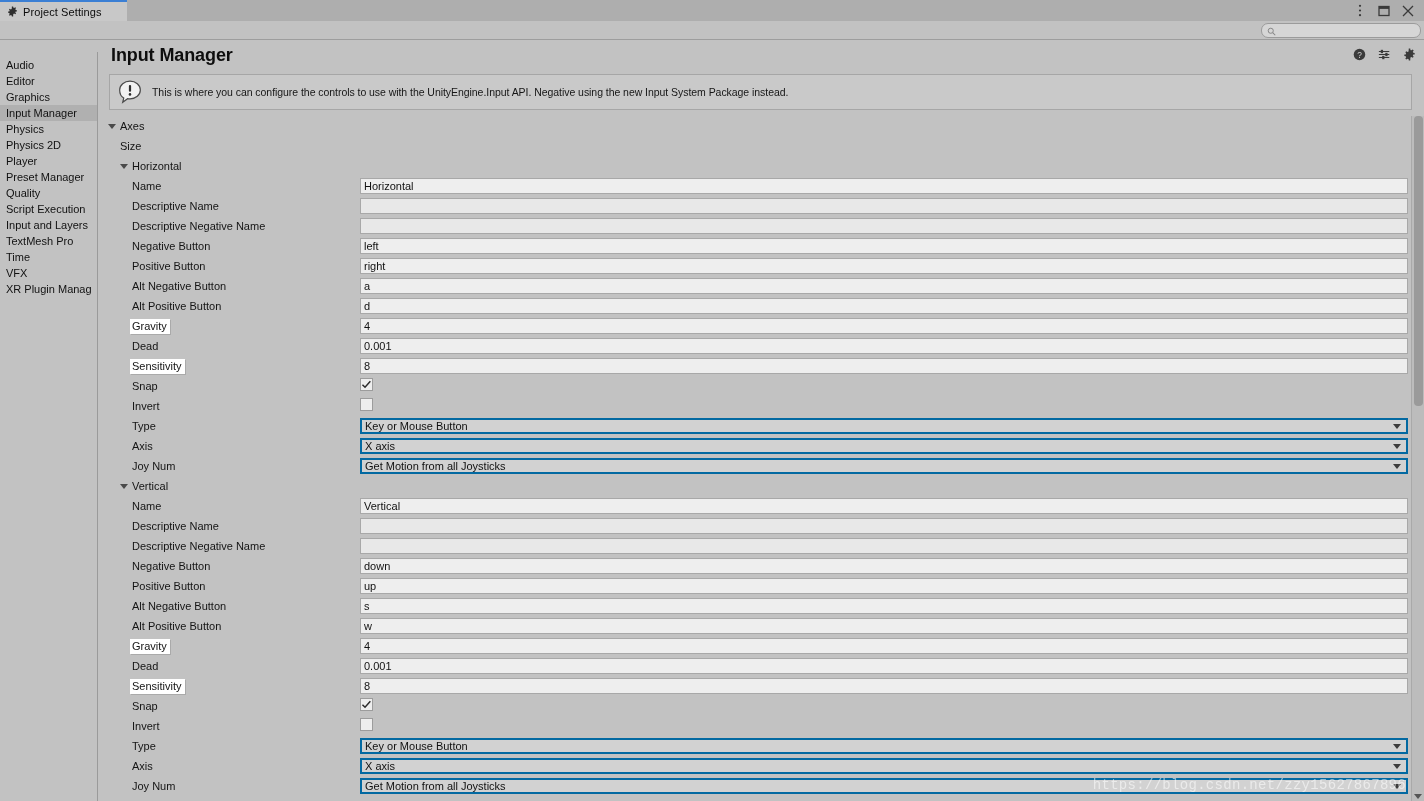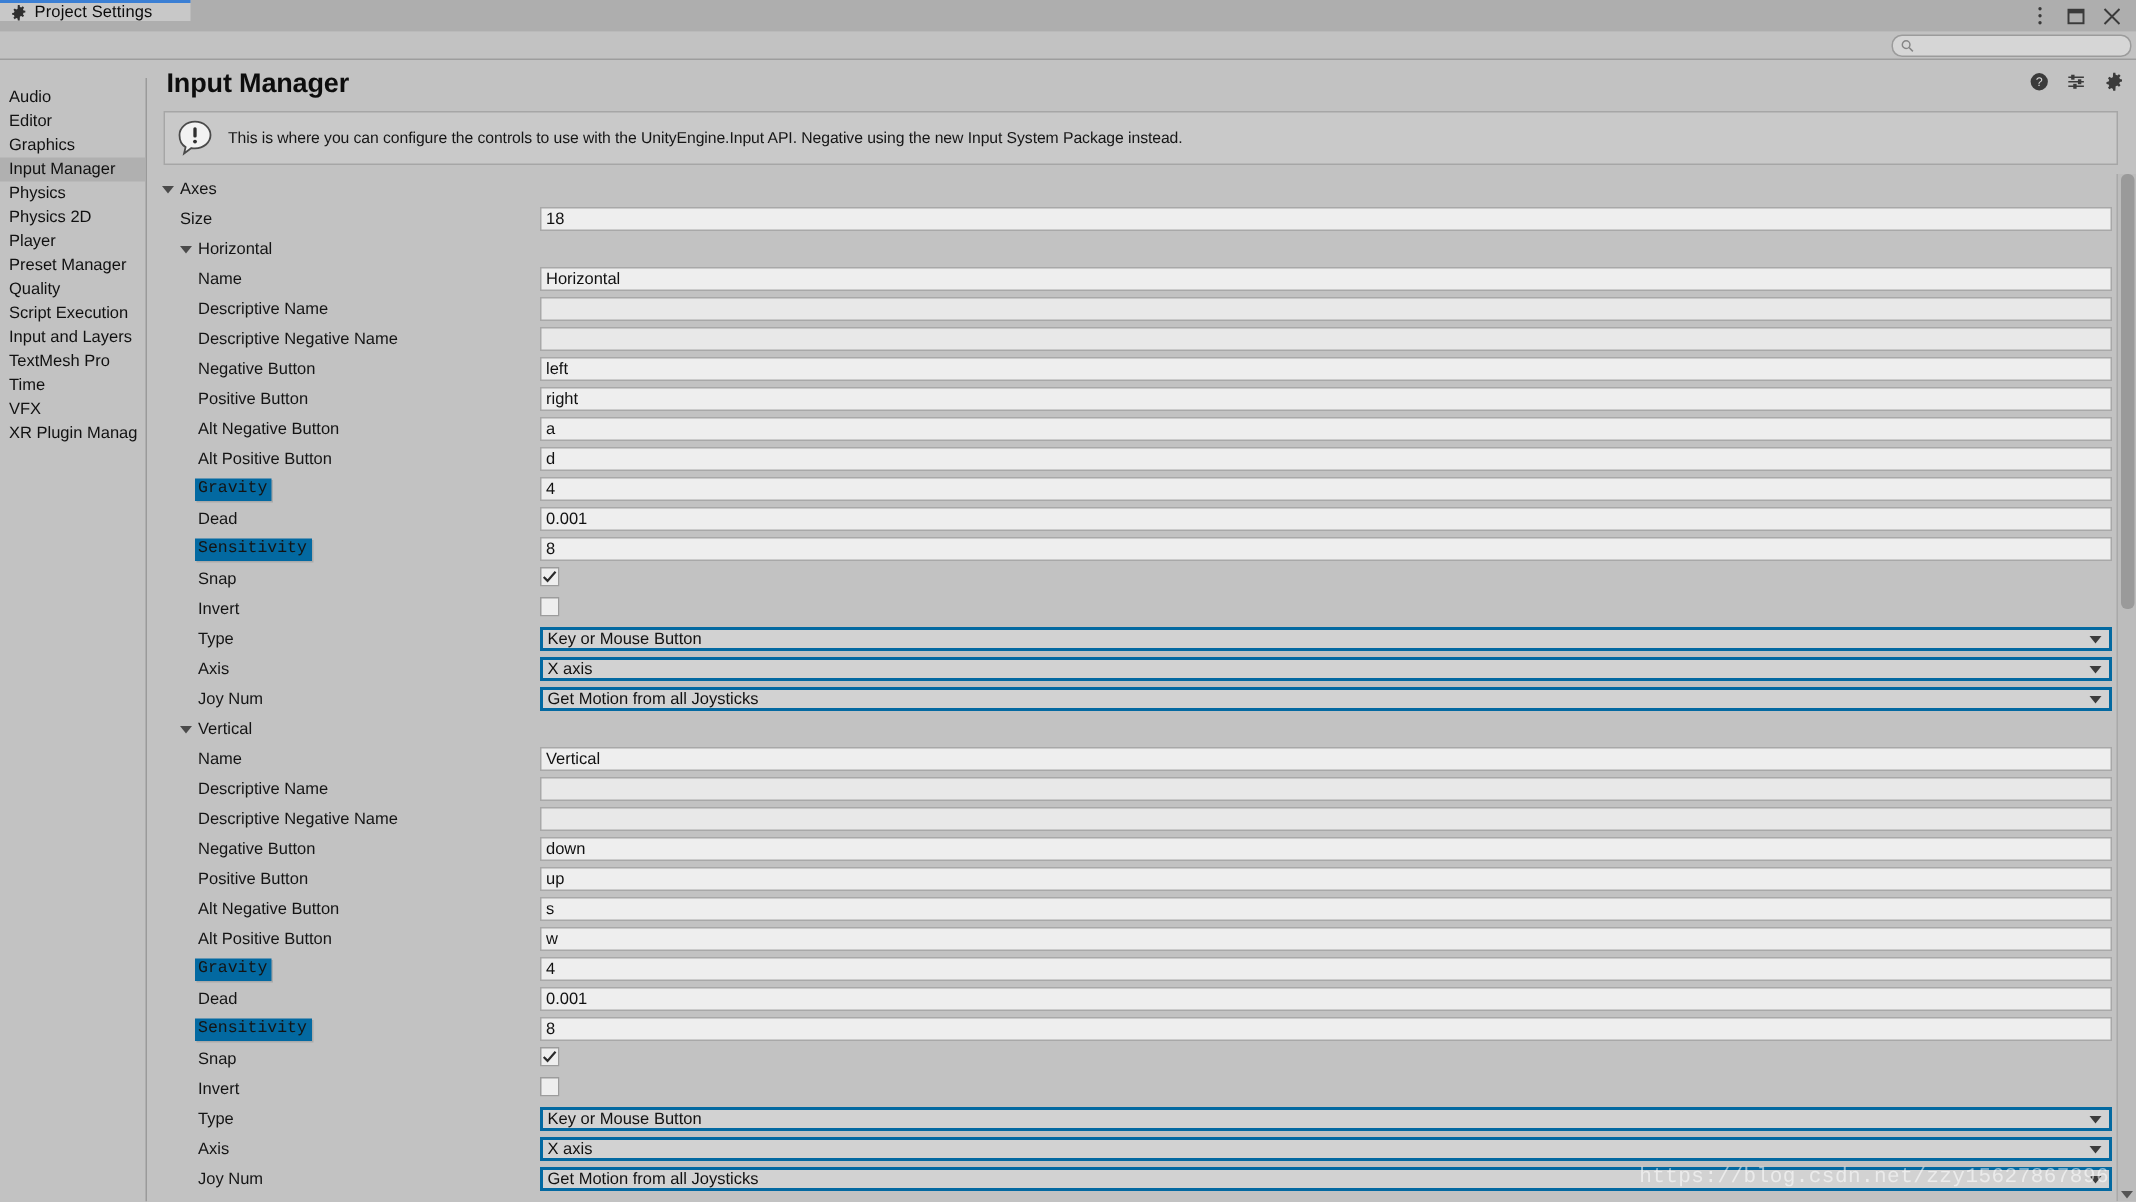--- a/index.html
+++ b/index.html
@@ -21,21 +21,20 @@
     overflow: hidden;
   }
 
   
   .tabbar {
     position: absolute; left: 0; top: 0;
     width: 1424px; height: 21px;
     background: #aeaeae;
     display: flex;
     align-items: stretch;
-    flex-direction: column;
   }
   .tab-active {
     position: relative;
     width: 127px;
     background: #c8c8c8;
     display: flex;
     align-items: center;
     padding-left: 7px;
     gap: 5px;
     border-top: 2px solid #3b7fd4;
@@ -163,25 +162,24 @@
     align-items: center;
   }
   .label {
     font-size: 11px;
     color: #141414;
     white-space: nowrap;
     position: relative;
     line-height: 13px;
   }
   .label.hl {
-    background: #0369a1;
+    background: #ffffff;
     padding: 1px 3px 1px 2px;
     margin-left: -2px;
     box-shadow: 1px 1px 0 rgba(0,0,0,.12);
-    font-family: Liberation Mono, monospace;
   }
   .foldout {
     display: inline-block;
     width: 0; height: 0;
     border-left: 4.5px solid transparent;
     border-right: 4.5px solid transparent;
     border-top: 5px solid #4a4a4a;
     margin-right: 4px;
     vertical-align: middle;
     flex: 0 0 auto;
@@ -386,23 +384,20 @@
           <div class="row">
             <div class="lvl0" style="display: flex; align-items: center;">
               <span class="foldout"></span>
               <span class="label">Axes</span>
             </div>
           </div>
           <div class="row">
             <div class="lvl1" style="display: flex; align-items: center;">
               <span class="label">Size</span>
             </div>
-            <div class="field-wrap">
-              <input type="text" class="txtfield" value="18" style="">
-            </div>
           </div>
           <div class="row">
             <div class="lvl1" style="display: flex; align-items: center;">
               <span class="foldout"></span>
               <span class="label">Horizontal</span>
             </div>
           </div>
           <div class="row">
             <div class="lvl2" style="display: flex; align-items: center;">
               <span class="label">Name</span>

